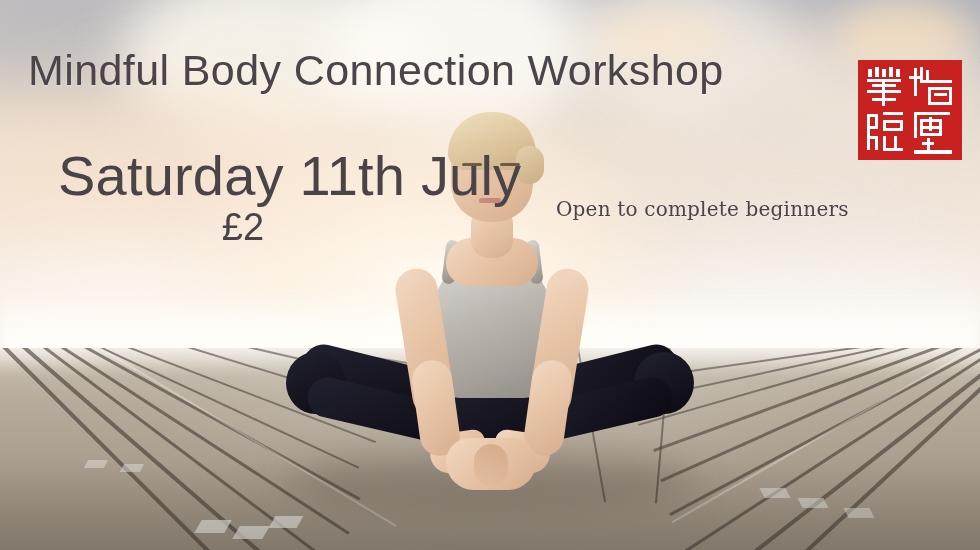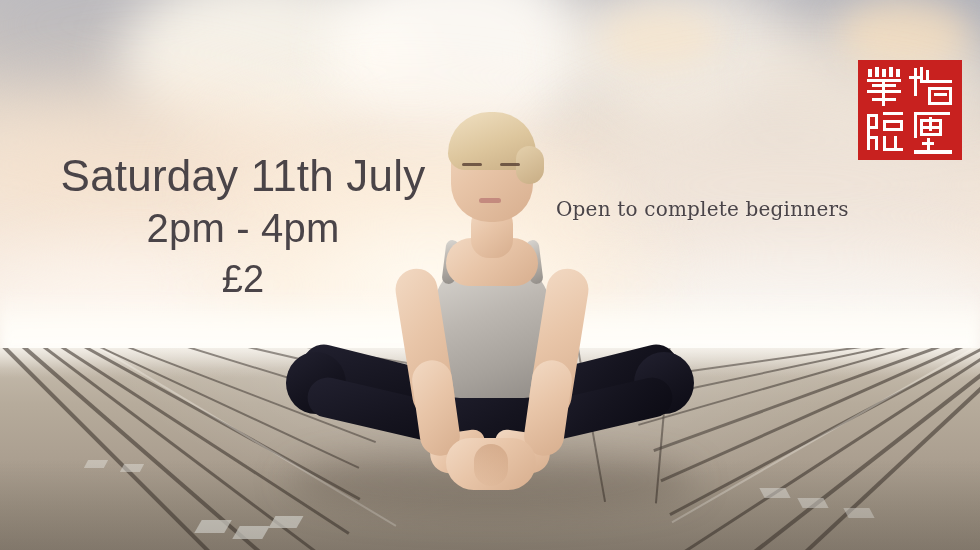--- a/index.html
+++ b/index.html
@@ -55,21 +55,21 @@
   
   .title{
     position:absolute;left:28px;top:46px;
     font-family:"Liberation Sans","DejaVu Sans",sans-serif;
     font-size:43px;font-weight:400;letter-spacing:.4px;
     color:#4b4549;white-space:nowrap;
     text-shadow:0 1px 2px rgba(255,255,255,.35);
   }
   .dateblock{position:absolute;left:58px;top:150px;width:370px;text-align:center;
     font-family:"Liberation Sans","DejaVu Sans",sans-serif;color:#4a4448;}
-  .dateblock .l1{font-size:44px;line-height:52px;letter-spacing:.2px;white-space:nowrap;text-align:center;}
+  .dateblock .l1{font-size:56px;line-height:52px;letter-spacing:.2px;white-space:nowrap;text-align:center;}
   .dateblock .l2{font-size:40px;line-height:52px;letter-spacing:.2px;white-space:nowrap;}
   .dateblock .l3{font-size:38px;line-height:50px;letter-spacing:.2px;white-space:nowrap;}
   .tagline{
     position:absolute;left:556px;top:197px;
     font-family:"DejaVu Serif","Liberation Serif",serif;
     font-size:20px;font-weight:400;letter-spacing:.2px;
     color:#4a4448;white-space:nowrap;
     text-shadow:0 1px 1px rgba(255,255,255,.30);
   }
 
@@ -190,24 +190,24 @@
     <div style="position:absolute;left:448px;top:112px;width:88px;height:58px;border-radius:44px 44px 18px 18px;
                 background:linear-gradient(160deg,#f0e0c2 0%,#ddc69d 55%,#c9ae85 100%);"></div>
     <div style="position:absolute;left:516px;top:146px;width:28px;height:38px;border-radius:14px 16px 16px 14px;
                 background:linear-gradient(150deg,#e4d0ac,#c8ad84);"></div>
 
     <div style="position:absolute;left:462px;top:163px;width:20px;height:3px;border-radius:2px;background:rgba(95,70,56,.85);"></div>
     <div style="position:absolute;left:500px;top:163px;width:20px;height:3px;border-radius:2px;background:rgba(95,70,56,.85);"></div>
     <div style="position:absolute;left:479px;top:198px;width:22px;height:5px;border-radius:4px;background:rgba(186,122,116,.75);"></div>
   </div>
 
+  <div class="title">Mindful Body Connection Workshop</div>
 
   <div class="dateblock">
     <div class="l1">Saturday 11th July</div>
-    <div class="l2">2pm - 4pm</div>
     <div class="l3">£2</div>
   </div>
 
   <div class="tagline">Open to complete beginners</div>
 
   <div class="seal">
     <svg width="104" height="100" viewBox="0 0 104 100" aria-hidden="true">
       <rect x="0" y="0" width="104" height="100" fill="#c8211f"></rect>
       <g fill="#ffffff">
 

